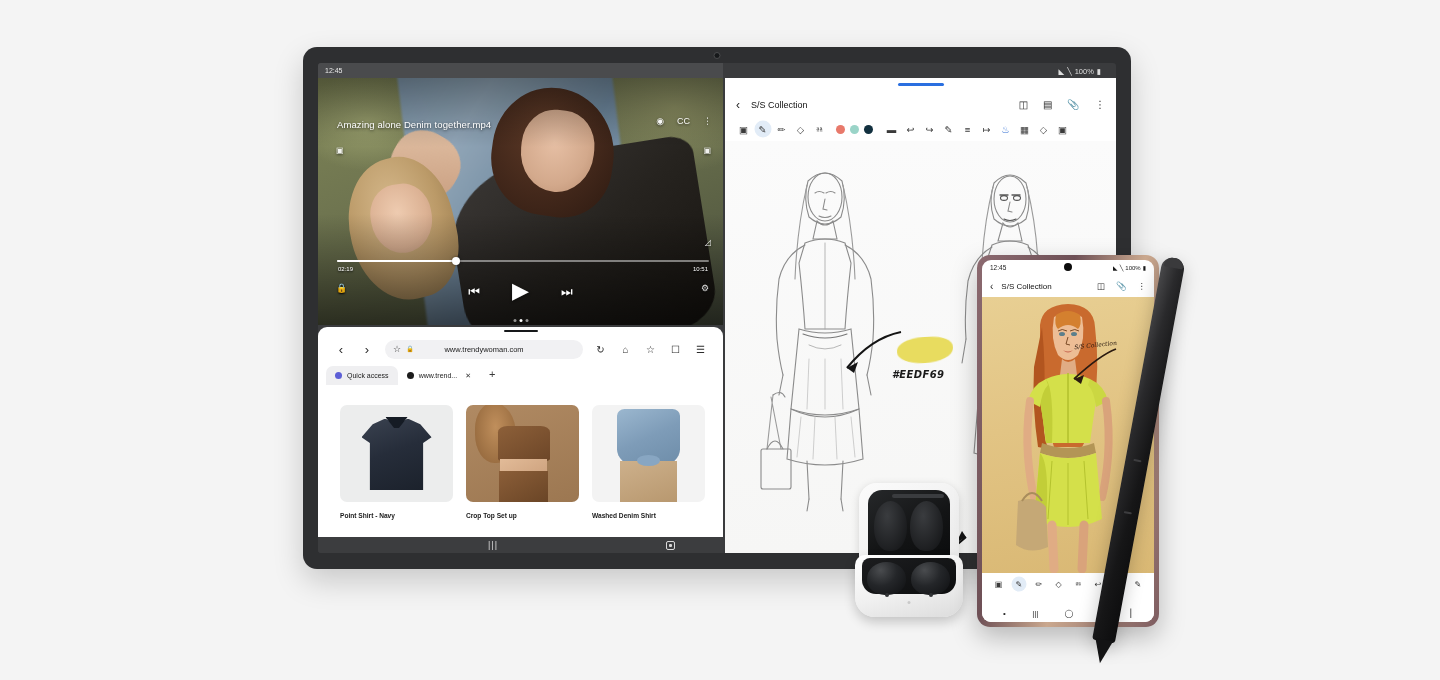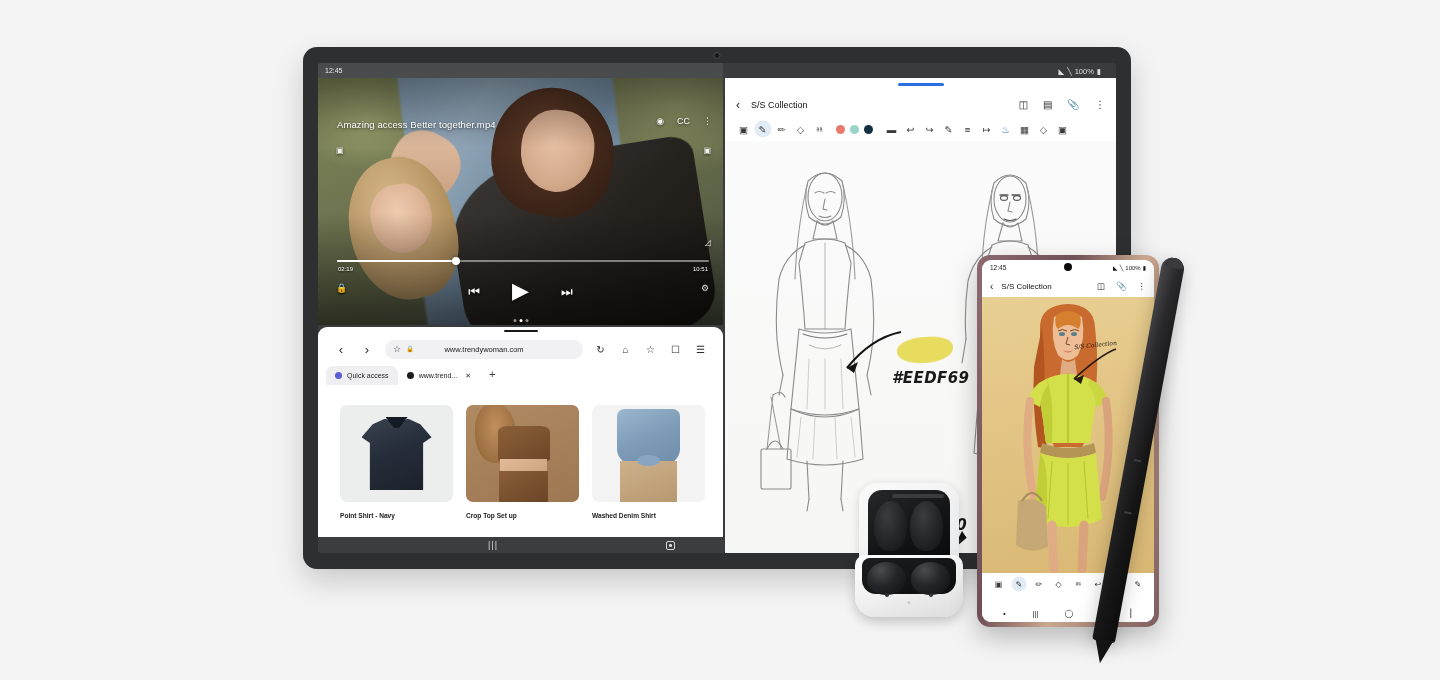--- a/index.html
+++ b/index.html
@@ -280,21 +280,21 @@
     background: #e8dc5f; border-radius: 48% 40% 52% 45%;
     transform: rotate(-3deg); filter: blur(.4px);
   }
   .swatch-brown {
     position: absolute; left: 170px; top: 345px; width: 50px; height: 23px;
     background: #a6491f; border-radius: 45% 52% 40% 50%;
     transform: rotate(-2deg); filter: blur(.4px);
   }
   .hex-label {
     position: absolute; font-family: "DejaVu Sans", sans-serif;
-    font-size: 15px; font-weight: bold; color: #1a1a1a;
+    font-size: 10px; font-weight: bold; color: #1a1a1a;
     letter-spacing: .4px; font-style: italic;
   }
   .hex-y { left: 167px; top: 228px; }
   .hex-b { left: 165px; top: 375px; }
 
   
   .t-nav {
     position: absolute; left: 0; bottom: 0; width: 405px; height: 16px;
     background: #3c3d3f; display: flex; align-items: center; justify-content: center;
     gap: 0; color: #d9d9d9;
@@ -466,21 +466,21 @@
           <div class="vb-grass"></div>
           <div class="vb-denim"></div>
           <div class="vb-jacket"></div>
           <div class="vb-hair1"></div>
           <div class="vb-face1"></div>
           <div class="vb-arm"></div>
           <div class="vb-hair2"></div>
           <div class="vb-face2"></div>
           <div class="vb-vignette"></div>
         </div>
-        <div class="video-title">Amazing access Better together.mp4</div>
+        <div class="video-title">Amazing alone Denim together.mp4</div>
         <div class="video-topicons">
           <span class="vi">◉</span>
           <span class="vi">CC</span>
           <span class="vi">⋮</span>
         </div>
         <div class="video-sideicon vs-l">▣</div>
         <div class="video-sideicon vs-r">▣</div>
         <div class="video-sideicon vs-exp">◿</div>
         <div class="video-seek">
           <div class="video-seek-fill"></div>

